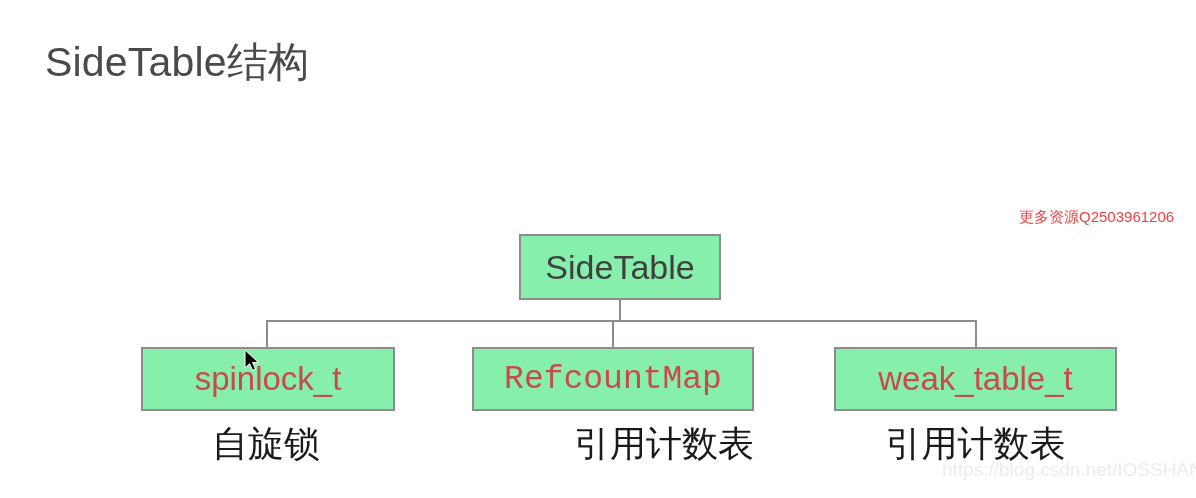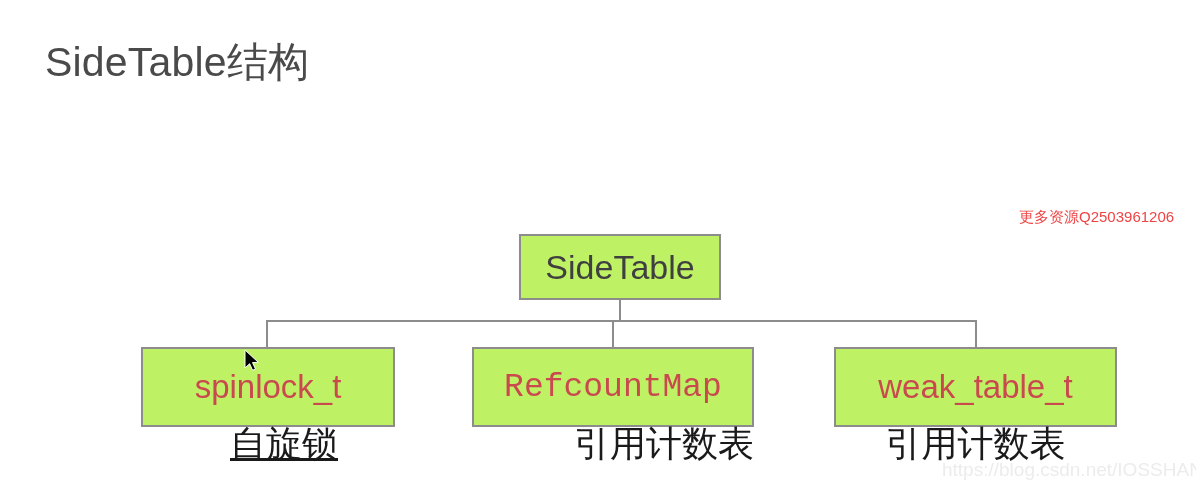--- a/index.html
+++ b/index.html
@@ -49,37 +49,37 @@
     line-height: 24px;
     color: #ececec;
     white-space: nowrap;
   }
 
   
   .node {
     position: absolute;
     box-sizing: border-box;
     border: 2px solid #8c8c8c;
-    background: #bef264;
+    background: #86efac;
     display: flex;
     align-items: center;
     justify-content: center;
     white-space: nowrap;
   }
   .node-root {
     left: 519px;
     top: 234px;
     width: 202px;
     height: 66px;
     font-size: 34px;
     color: #3f3f3f;
   }
   .node-child {
     top: 347px;
-    height: 80px;
+    height: 64px;
     font-size: 33px;
     color: #c9494f;
   }
   .node-spinlock   { left: 141px;  width: 254px; }
   .node-refcount   { left: 472px;  width: 282px; font-family: Liberation Mono, monospace; }
   .node-weaktable  { left: 834px;  width: 283px; }
 
   
   .line {
     position: absolute;
@@ -97,21 +97,21 @@
   
   .caption {
     position: absolute;
     top: 420px;
     font-size: 36px;
     line-height: 48px;
     color: #1a1a1a;
     text-align: center;
     white-space: nowrap;
   }
-  .cap-spinlock  { left: 157px; width: 254px; text-decoration: underline; }
+  .cap-spinlock  { left: 139px; width: 254px; }
   .cap-refcount  { left: 472px; width: 282px; text-align: right; }
   .cap-weaktable { left: 834px; width: 283px; }
 
   
   .cursor {
     position: absolute;
     left: 244px;
     top: 349px;
     width: 16px;
     height: 24px;

